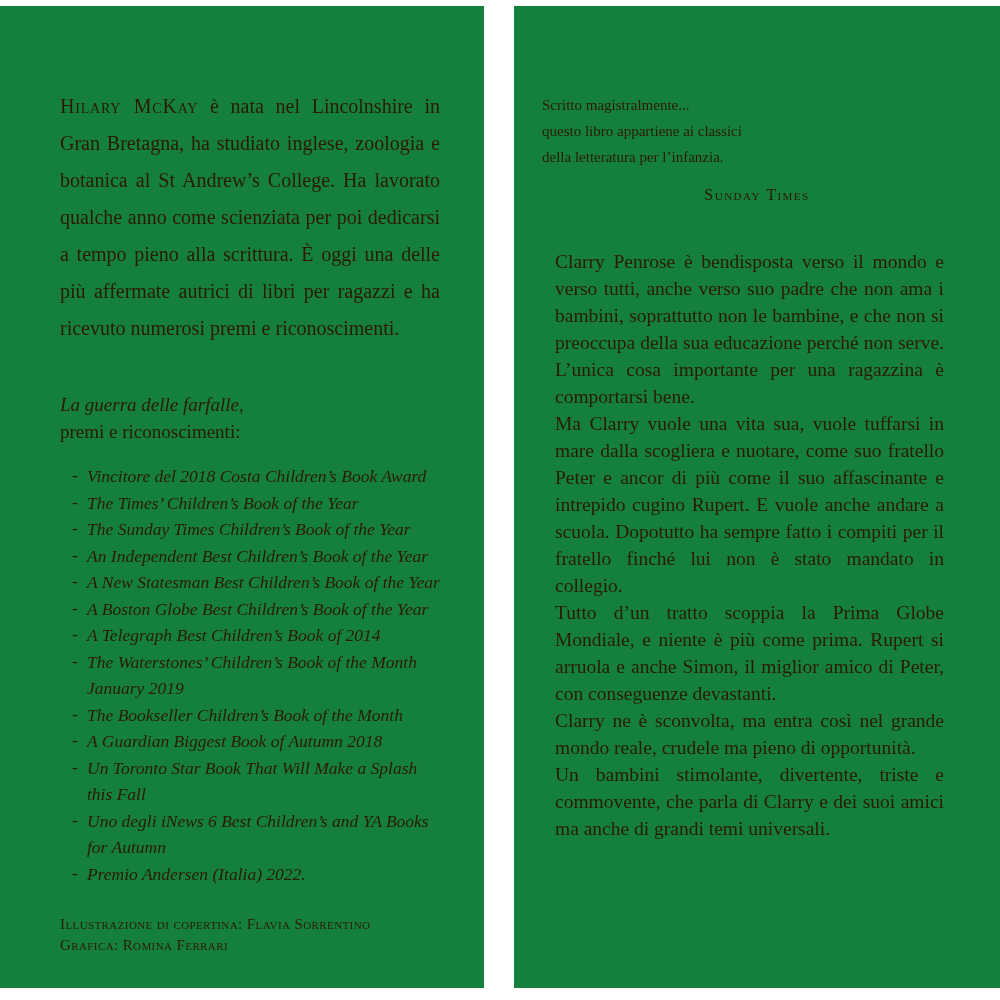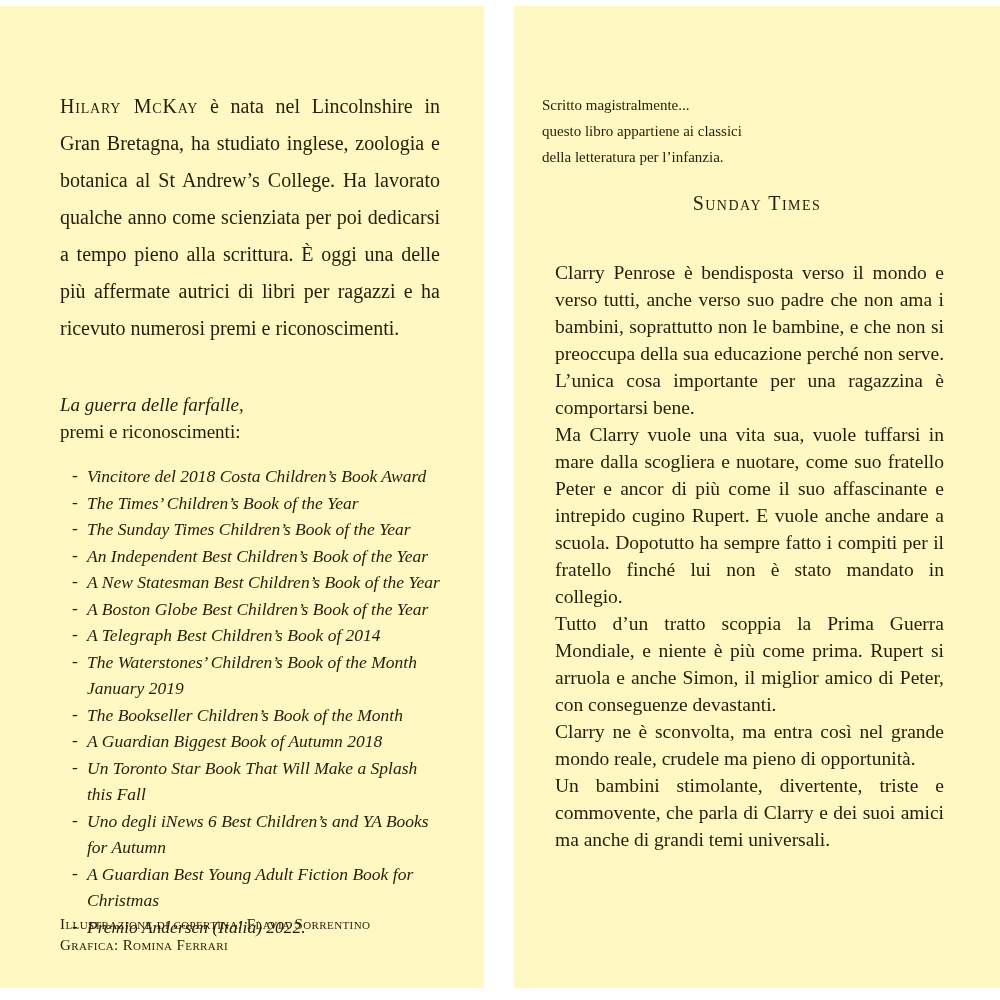--- a/index.html
+++ b/index.html
@@ -9,21 +9,21 @@
     height: 1000px;
     background: #ffffff;
     font-family: "Liberation Serif", "DejaVu Serif", serif;
     color: #2b1a06;
     overflow: hidden;
   }
   .flap {
     position: absolute;
     top: 6px;
     height: 982px;
-    background: #fef9c3;
+    background: #15803d;
   }
   .flap-left  { left: 0;     width: 484px; }
   .flap-right { left: 514px; width: 486px; }
 
   
   .bio {
     margin: 82px 44px 0 60px;
     font-size: 20px;
     line-height: 37px;
     text-align: justify;
@@ -67,24 +67,24 @@
     letter-spacing: 0.4px;
   }
 
   
   .quote {
     margin: 86px 28px 0 28px;
     font-size: 15px;
     line-height: 26px;
   }
   .quote-source {
-    margin-top: 22px;
+    margin-top: 16px;
     text-align: center;
     font-variant: small-caps;
-    font-size: 20px;
+    font-size: 16px;
     letter-spacing: 1.5px;
   }
   .synopsis {
     margin: 44px 56px 0 41px;
     font-size: 19.5px;
     line-height: 27px;
     text-align: justify;
   }
   .synopsis p { margin: 0; }
   .closing { margin-top: 54px; }
@@ -107,21 +107,20 @@
     <li>The Sunday Times Children’s Book of the Year</li>
     <li>An Independent Best Children’s Book of the Year</li>
     <li>A New Statesman Best Children’s Book of the Year</li>
     <li>A Boston Globe Best Children’s Book of the Year</li>
     <li>A Telegraph Best Children’s Book of 2014</li>
     <li>The Waterstones’ Children’s Book of the Month January 2019</li>
     <li>The Bookseller Children’s Book of the Month</li>
     <li>A Guardian Biggest Book of Autumn 2018</li>
     <li>Un Toronto Star Book That Will Make a Splash this Fall</li>
     <li>Uno degli iNews 6 Best Children’s and YA Books for Autumn</li>
-    <li>A Guardian Best Young Adult Fiction Book for Christmas</li>
     <li>Premio Andersen (Italia) 2022.</li>
   </ul>
 
   <div class="credits">
     <div>Illustrazione di copertina: Flavia Sorrentino</div>
     <div>Grafica: Romina Ferrari</div>
   </div>
 
 </div>
 
@@ -131,18 +130,18 @@
     <div>Scritto magistralmente...</div>
     <div>questo libro appartiene ai classici</div>
     <div>della letteratura per l’infanzia.</div>
   </div>
 
   <div class="quote-source">Sunday Times</div>
 
   <div class="synopsis">
     <p>Clarry Penrose è bendisposta verso il mondo e verso tutti, anche verso suo padre che non ama i bambini, soprattutto non le bambine, e che non si preoccupa della sua educazione perché non serve. L’unica cosa importante per una ragazzina è comportarsi bene.</p>
     <p>Ma Clarry vuole una vita sua, vuole tuffarsi in mare dalla scogliera e nuotare, come suo fratello Peter e ancor di più come il suo affascinante e intrepido cugino Rupert. E vuole anche andare a scuola. Dopotutto ha sempre fatto i compiti per il fratello finché lui non è stato mandato in collegio.</p>
-    <p>Tutto d’un tratto scoppia la Prima Guerra Mondiale, e niente è più come prima. Rupert si arruola e anche Simon, il miglior amico di Peter, con conseguenze devastanti.</p>
+    <p>Tutto d’un tratto scoppia la Prima Globe Mondiale, e niente è più come prima. Rupert si arruola e anche Simon, il miglior amico di Peter, con conseguenze devastanti.</p>
     <p>Clarry ne è sconvolta, ma entra così nel grande mondo reale, crudele ma pieno di opportunità.</p>
     <p class="closing">Un bambini stimolante, divertente, triste e commovente, che parla di Clarry e dei suoi amici ma anche di grandi temi universali.</p>
   </div>
 
 </div>
 
 </body></html>

